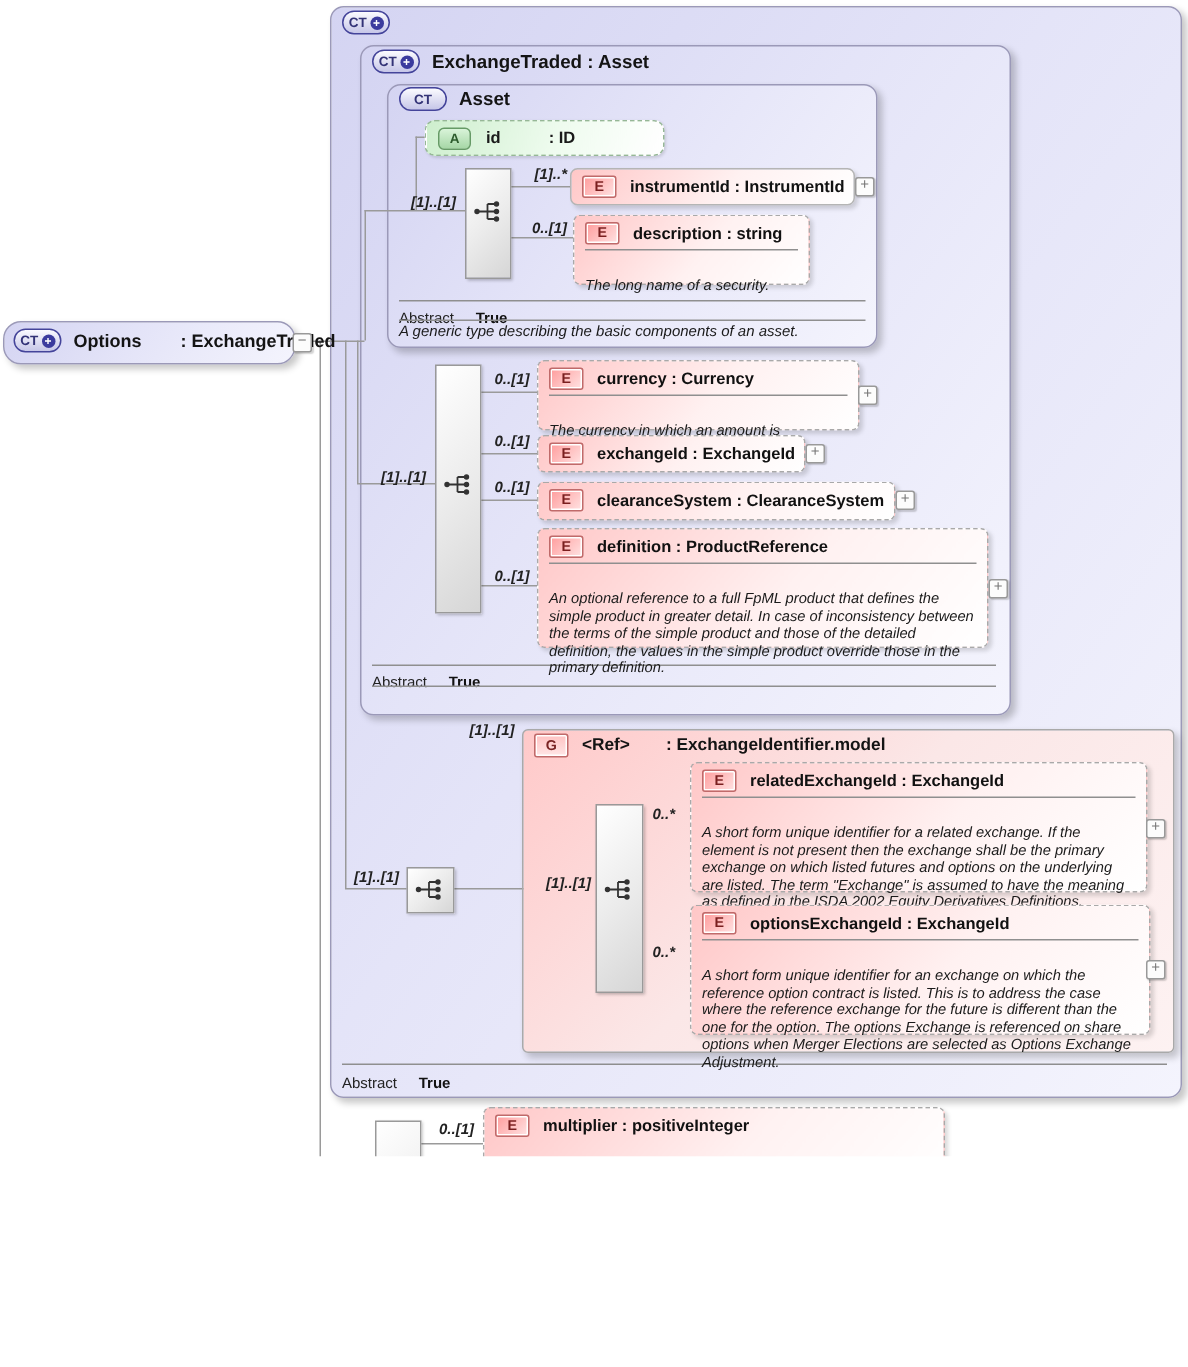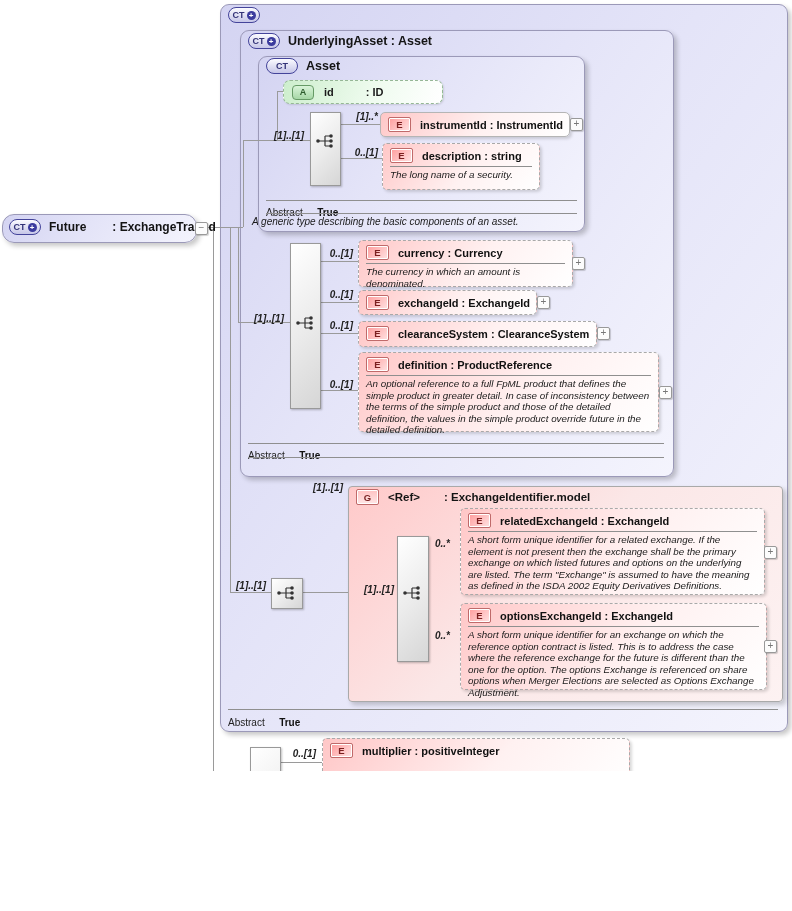--- a/index.html
+++ b/index.html
@@ -37,21 +37,21 @@
   .ebox{position:absolute;border:1px dashed #a9a9a9;border-radius:5px;
         background:linear-gradient(130deg,#ffc7c7 0%,#fff1f1 55%,#ffffff 100%);
         box-shadow:2px 2px 3px rgba(0,0,0,.15);}
   .ebox.solid{border-style:solid;border-color:#b5b5b5;}
   .e-head{display:flex;align-items:center;gap:9px;padding:4px 6px 2px 7px;
           font-weight:bold;font-size:11px;color:#111;white-space:nowrap;}
   .e-icon{flex:0 0 auto;display:inline-flex;align-items:center;justify-content:center;
           width:21px;height:13px;border:1px solid #c06a6a;border-radius:2px;
           background:linear-gradient(135deg,#ff9c9c,#ffe3e3);color:#7a1f1f;
           font-size:9.5px;font-weight:bold;box-shadow:inset 0 0 0 1px #ffffff;}
-  .e-doc{margin:1px 7px 0 7px;border-top:1px solid #8f8f8f;padding-top:2px;
+  .e-doc{margin:1px 7px 0 7px;border-top:1px solid #8f8f8f;padding-top:18px;
          font-style:italic;font-weight:normal;font-size:9.8px;line-height:11.5px;color:#1a1a1a;}
   
   .gbox{position:absolute;border:1px solid #a9a9a9;border-radius:4px;
         background:linear-gradient(135deg,#ffc9c9 0%,#fbe7e7 45%,#fdf2f2 100%);
         box-shadow:3px 3px 5px rgba(0,0,0,.2);}
   .g-head{position:absolute;display:flex;align-items:center;font-weight:bold;font-size:11.5px;
           color:#141414;white-space:nowrap;}
   .g-icon{display:inline-flex;align-items:center;justify-content:center;width:21px;height:14px;
           border:1px solid #c06a6a;border-radius:2px;background:linear-gradient(#ffc2c2,#ffe6e6);
           color:#7a2525;font-size:9.5px;font-weight:bold;box-shadow:inset 0 0 0 1px #fff;}
@@ -109,36 +109,36 @@
     <span class="ct-icon">
       <span>CT</span>
       <span class="ct-plus">+</span>
     </span>
   </div>
   <div class="ct-head" style="left:248px;top:33px">
     <span class="ct-icon">
       <span>CT</span>
       <span class="ct-plus">+</span>
     </span>
-    <span>UnderlyingAsset : Asset</span>
+    <span>ExchangeTraded : Asset</span>
   </div>
   <div class="ct-head" style="left:266px;top:58px">
     <span class="ct-icon">
       <span>CT</span>
     </span>
     <span>Asset</span>
   </div>
 
   <div class="sep" style="left:266px;top:200px;width:311px"></div>
   <div class="absrow" style="left:266px;top:202px">
     <span class="abs-label">Abstract</span>
     <span class="abs-val">True</span>
   </div>
   <div class="sep" style="left:266px;top:213px;width:311px"></div>
-  <div class="ct-doc" style="left:252px;top:216px">A generic type describing the basic components of an asset.</div>
+  <div class="ct-doc" style="left:266px;top:216px">A generic type describing the basic components of an asset.</div>
 
   <div class="sep" style="left:248px;top:443px;width:416px"></div>
   <div class="absrow" style="left:248px;top:445px">
     <span class="abs-label">Abstract</span>
     <span class="abs-val">True</span>
   </div>
   <div class="sep" style="left:248px;top:457px;width:416px"></div>
 
   <div class="sep" style="left:228px;top:709px;width:550px"></div>
   <div class="absrow" style="left:228px;top:712px">
@@ -239,21 +239,21 @@
     </div>
   </div>
   <div class="plus" style="left:597px;top:327px">+</div>
 
   <div class="card" style="left:313px;top:379px;width:40px">0..[1]</div>
   <div class="ebox" style="left:358px;top:352px;width:299px;height:78px">
     <div class="e-head">
       <span class="e-icon">E</span>
       <span>definition : ProductReference</span>
     </div>
-    <div class="e-doc">An optional reference to a full FpML product that defines the simple product in greater detail. In case of inconsistency between the terms of the simple product and those of the detailed definition, the values in the simple product override future in the detailed definition.</div>
+    <div class="e-doc">An optional reference to a full FpML product that defines the simple product in greater detail. In case of inconsistency between the terms of the simple product and those of the detailed definition, the values in the simple product override those in the primary definition.</div>
   </div>
   <div class="plus" style="left:659px;top:386px">+</div>
 
   <div class="card" style="left:295px;top:482px;width:48px">[1]..[1]</div>
   <div class="gbox" style="left:348px;top:486px;width:433px;height:214px"></div>
   <div class="g-head" style="left:356px;top:489px">
     <span class="g-icon">G</span>
     <span class="g-name">&lt;Ref&gt;</span>
     <span class="g-type">: ExchangeIdentifier.model</span>
   </div>
@@ -287,21 +287,21 @@
     <div class="e-doc">A short form unique identifier for an exchange on which the reference option contract is listed. This is to address the case where the reference exchange for the future is different than the one for the option. The options Exchange is referenced on share options when Merger Elections are selected as Options Exchange Adjustment.</div>
   </div>
   <div class="plus" style="left:764px;top:640px">+</div>
 
   <div class="ctbox rootbox" style="left:2px;top:214px;width:193px;height:27px"></div>
   <div class="ct-head" style="left:9px;top:219px;font-size:12px">
     <span class="ct-icon">
       <span>CT</span>
       <span class="ct-plus">+</span>
     </span>
-    <span>Future</span>
+    <span>Options</span>
     <span class="name-gap">: ExchangeTraded</span>
   </div>
   <div class="plus" style="left:195px;top:222px">−</div>
 
   <div class="card" style="left:280px;top:748px;width:36px">0..[1]</div>
   <div class="ebox" style="left:322px;top:738px;width:306px;height:55px">
     <div class="e-head">
       <span class="e-icon">E</span>
       <span>multiplier : positiveInteger</span>
     </div>

